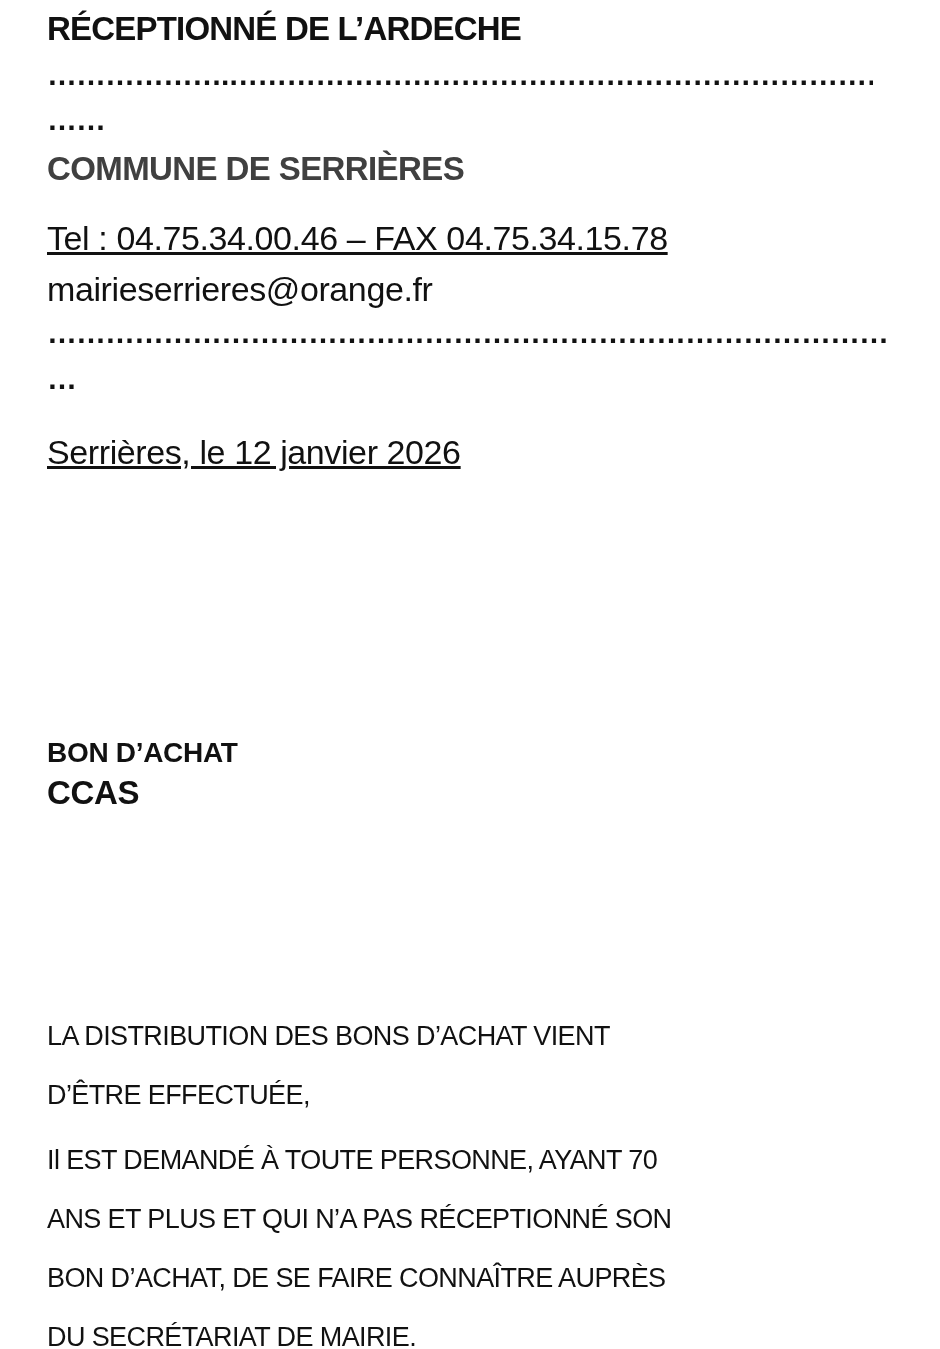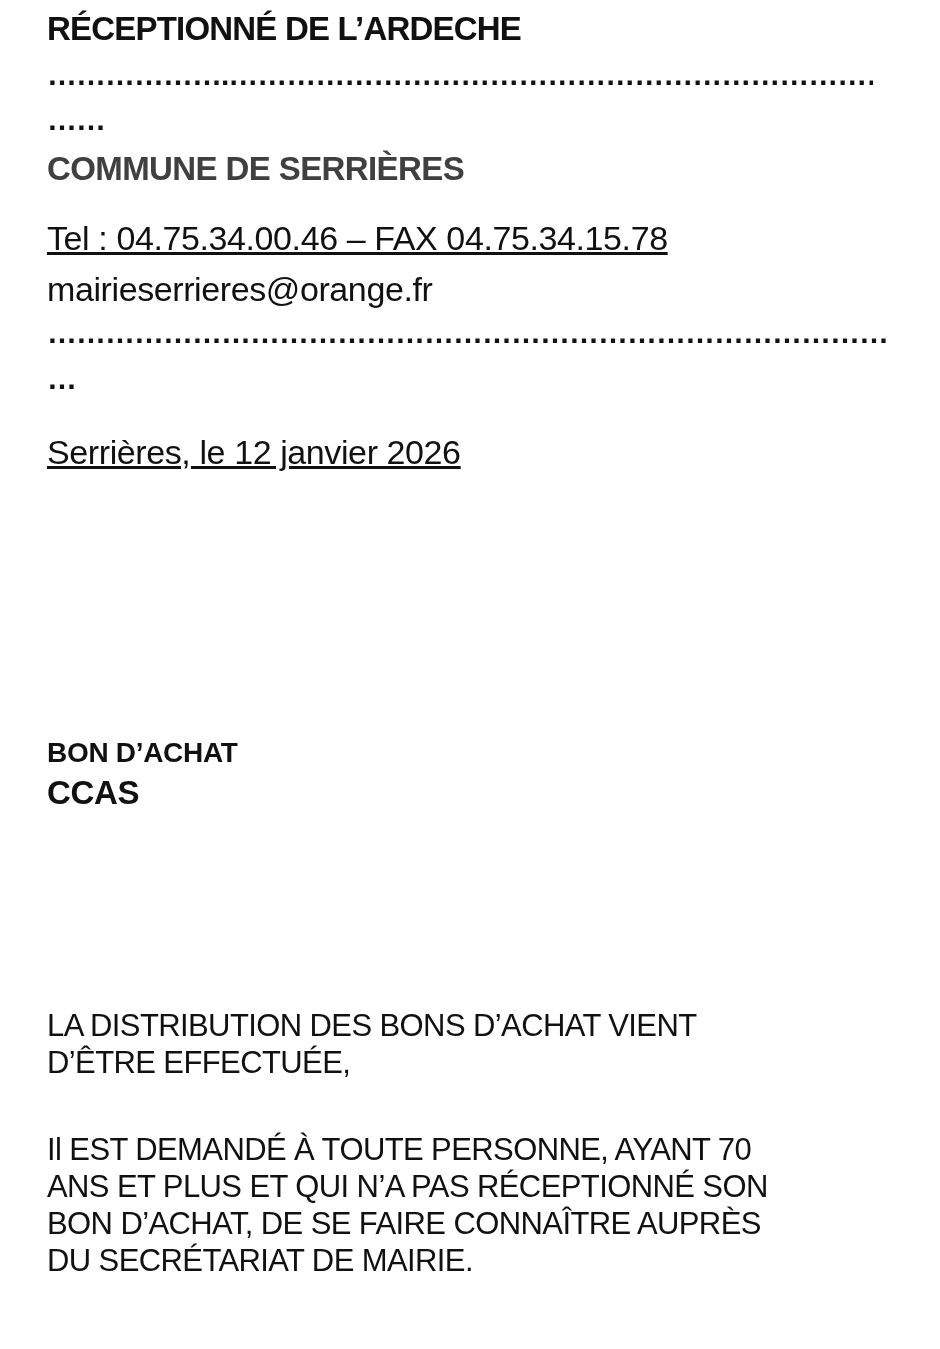--- a/index.html
+++ b/index.html
@@ -37,22 +37,22 @@
     .email { top: 272px; font-size: 34px; letter-spacing: -0.4px; }
     .dots2 { top: 318px; width: 842px; }
     .dots2b { top: 364px; }
     .date { top: 435px; font-size: 34px; letter-spacing: -0.4px; text-decoration: underline; }
     .title1 { top: 739px; font-size: 28px; letter-spacing: -0.3px; }
     .title2 { top: 776px; font-size: 33px; letter-spacing: -0.3px; }
     .para {
       position: absolute;
       left: 0;
       width: 850px;
-      font-size: 31px;
-      line-height: 37px;
+      font-size: 27px;
+      line-height: 59px;
       letter-spacing: -0.6px;
       white-space: pre-line;
     }
     .para1 { top: 1007px; }
     .para2 { top: 1131px; }
   </style>
 </head>
 <body>
 
 <div class="doc">

